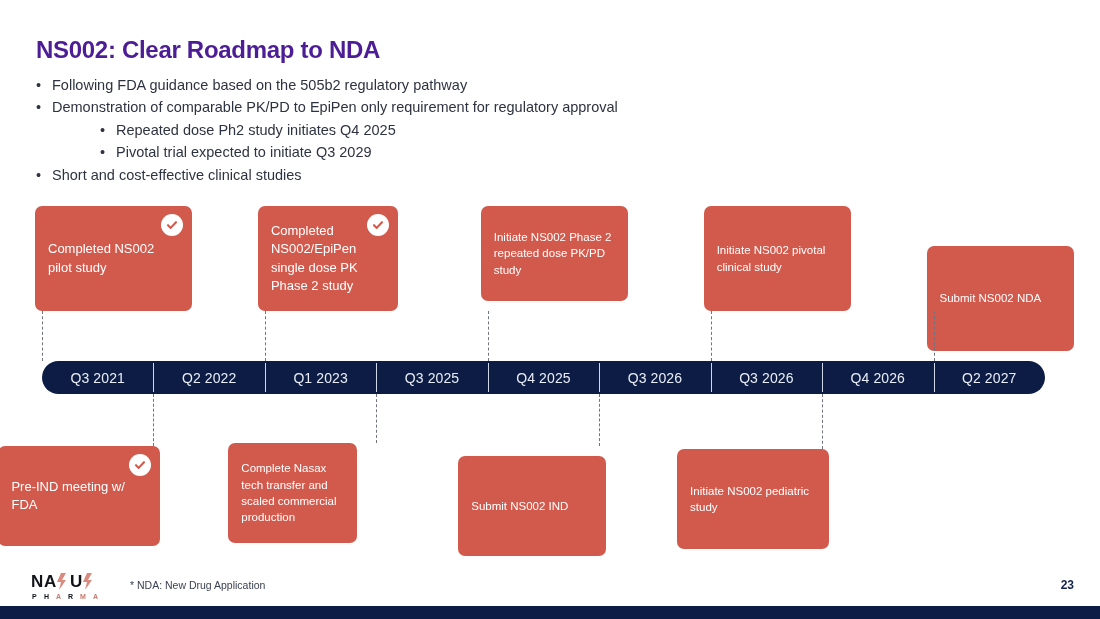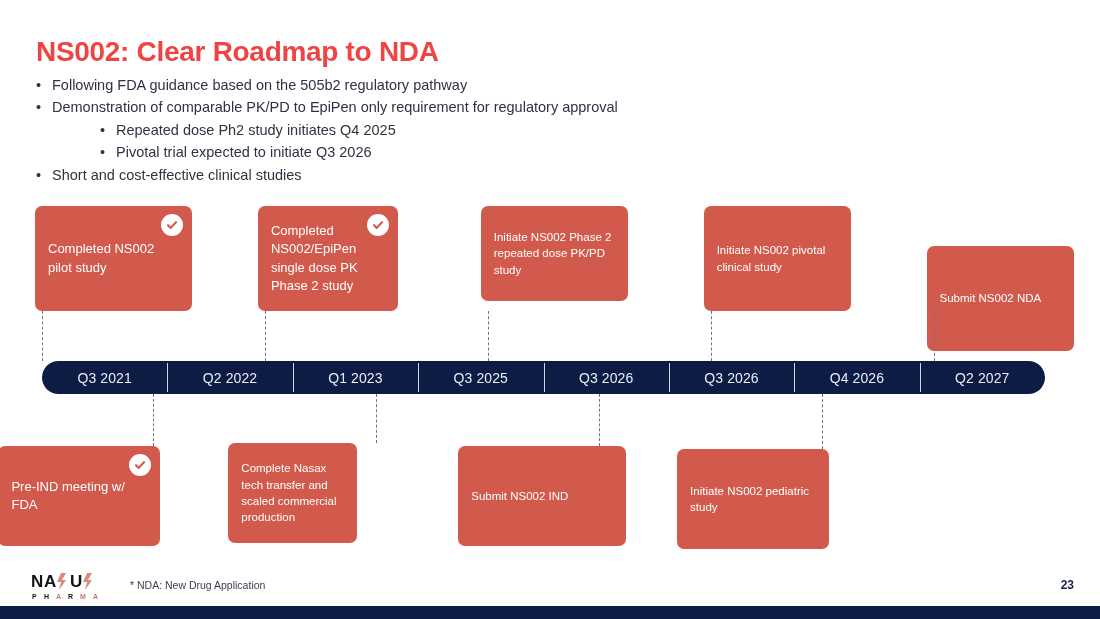--- a/index.html
+++ b/index.html
@@ -14,24 +14,24 @@
     overflow: hidden;
     font-family: "Liberation Sans", sans-serif;
     color: #15234a;
   }
 
   
   #slide-title {
     position: absolute;
     left: 36px;
     top: 36px;
-    font-size: 28px;
+    font-size: 24px;
     font-weight: bold;
     letter-spacing: -0.3px;
-    color: #ef4444;
+    color: #4c1d95;
     white-space: nowrap;
   }
 
   #bullet-list {
     position: absolute;
     left: 36px;
     top: 74px;
     width: 1000px;
   }
   .bullet {
@@ -171,21 +171,21 @@
     <div class="bullet level-0">
       <span class="dot">•</span>
       <span class="btext">Demonstration of comparable PK/PD to EpiPen  only requirement for regulatory approval</span>
     </div>
     <div class="bullet level-1">
       <span class="dot">•</span>
       <span class="btext">Repeated dose Ph2 study initiates Q4 2025</span>
     </div>
     <div class="bullet level-1">
       <span class="dot">•</span>
-      <span class="btext">Pivotal trial expected to initiate Q3 2026</span>
+      <span class="btext">Pivotal trial expected to initiate Q3 2029</span>
     </div>
     <div class="bullet level-0">
       <span class="dot">•</span>
       <span class="btext">Short and cost-effective clinical studies</span>
     </div>
   </div>
 
 <div id="cards-top-layer">
     <div class="card bold" style="left: 35px; top: 206px; width: 157px; height: 105px;">
       <div class="ctext">Completed NS002 pilot study</div>
@@ -217,41 +217,42 @@
       <div class="ctext">Submit NS002 NDA</div>
     </div>
     <div class="connector" style="left: 933.556px; top: 311px; height: 50px;"></div>
   </div>
 
 <div id="timeline">
     <div class="tl-seg">Q3 2021</div>
     <div class="tl-seg">Q2 2022</div>
     <div class="tl-seg">Q1 2023</div>
     <div class="tl-seg">Q3 2025</div>
+    <div class="tl-seg">Q4 2025</div>
     <div class="tl-seg">Q3 2026</div>
     <div class="tl-seg">Q3 2026</div>
     <div class="tl-seg">Q4 2026</div>
     <div class="tl-seg">Q2 2027</div>
   </div>
 
 <div id="cards-bottom-layer">
     <div class="card bold" style="left: -1.55556px; top: 446px; width: 162px; height: 100px;">
       <div class="ctext">Pre-IND meeting w/ FDA</div>
       <div class="check-badge">
         <svg width="14" height="14" viewBox="0 0 14 14">
           <path d="M3 7.2 L5.7 9.9 L11 4.2" fill="none" stroke="#d25a4d" stroke-width="2.1" stroke-linecap="round" stroke-linejoin="round"></path>
         </svg>
       </div>
     </div>
     <div class="connector" style="left: 153.444px; top: 394px; height: 52px;"></div>
     <div class="card" style="left: 228.333px; top: 443px; width: 129px; height: 100px;">
       <div class="ctext">Complete Nasax tech transfer and scaled commercial production</div>
     </div>
     <div class="connector" style="left: 376.333px; top: 394px; height: 49px;"></div>
-    <div class="card" style="left: 458.222px; top: 446px; width: 168px; height: 100px;">
+    <div class="card" style="left: 458.222px; top: 456px; width: 148px; height: 100px;">
       <div class="ctext">Submit NS002 IND</div>
     </div>
     <div class="connector" style="left: 599.222px; top: 394px; height: 52px;"></div>
     <div class="card" style="left: 677.111px; top: 449px; width: 152px; height: 100px;">
       <div class="ctext">Initiate NS002 pediatric study</div>
     </div>
     <div class="connector" style="left: 822.111px; top: 394px; height: 55px;"></div>
   </div>
 
 <div id="logo">

